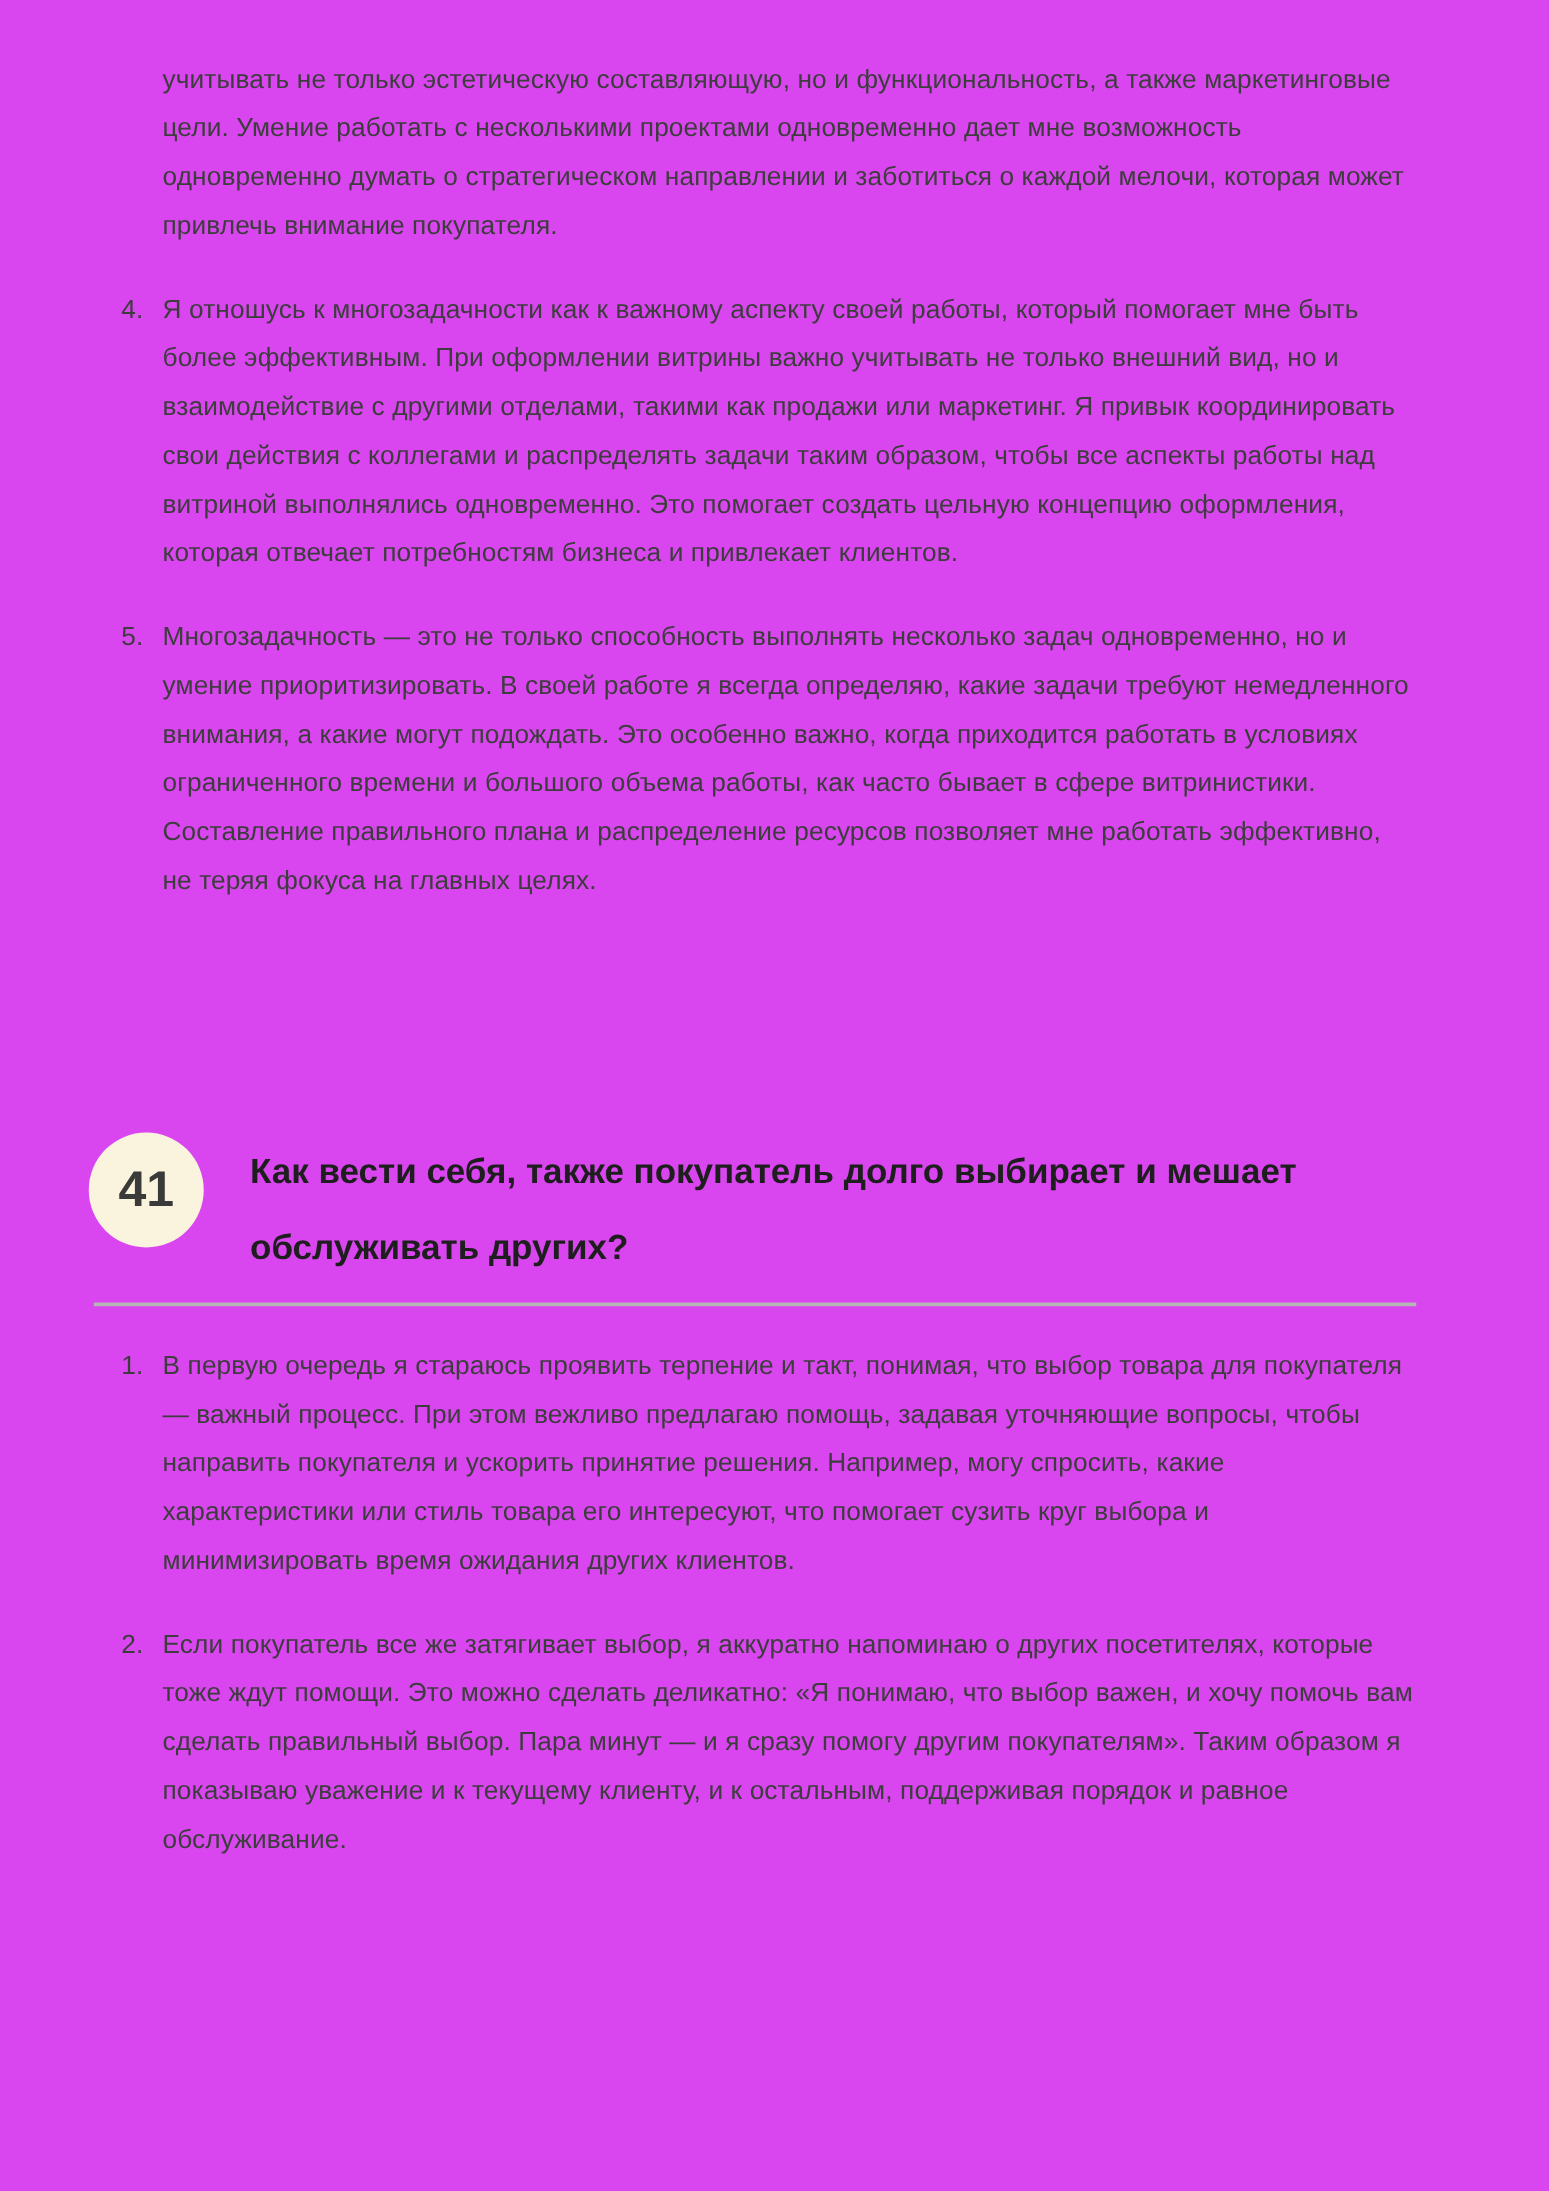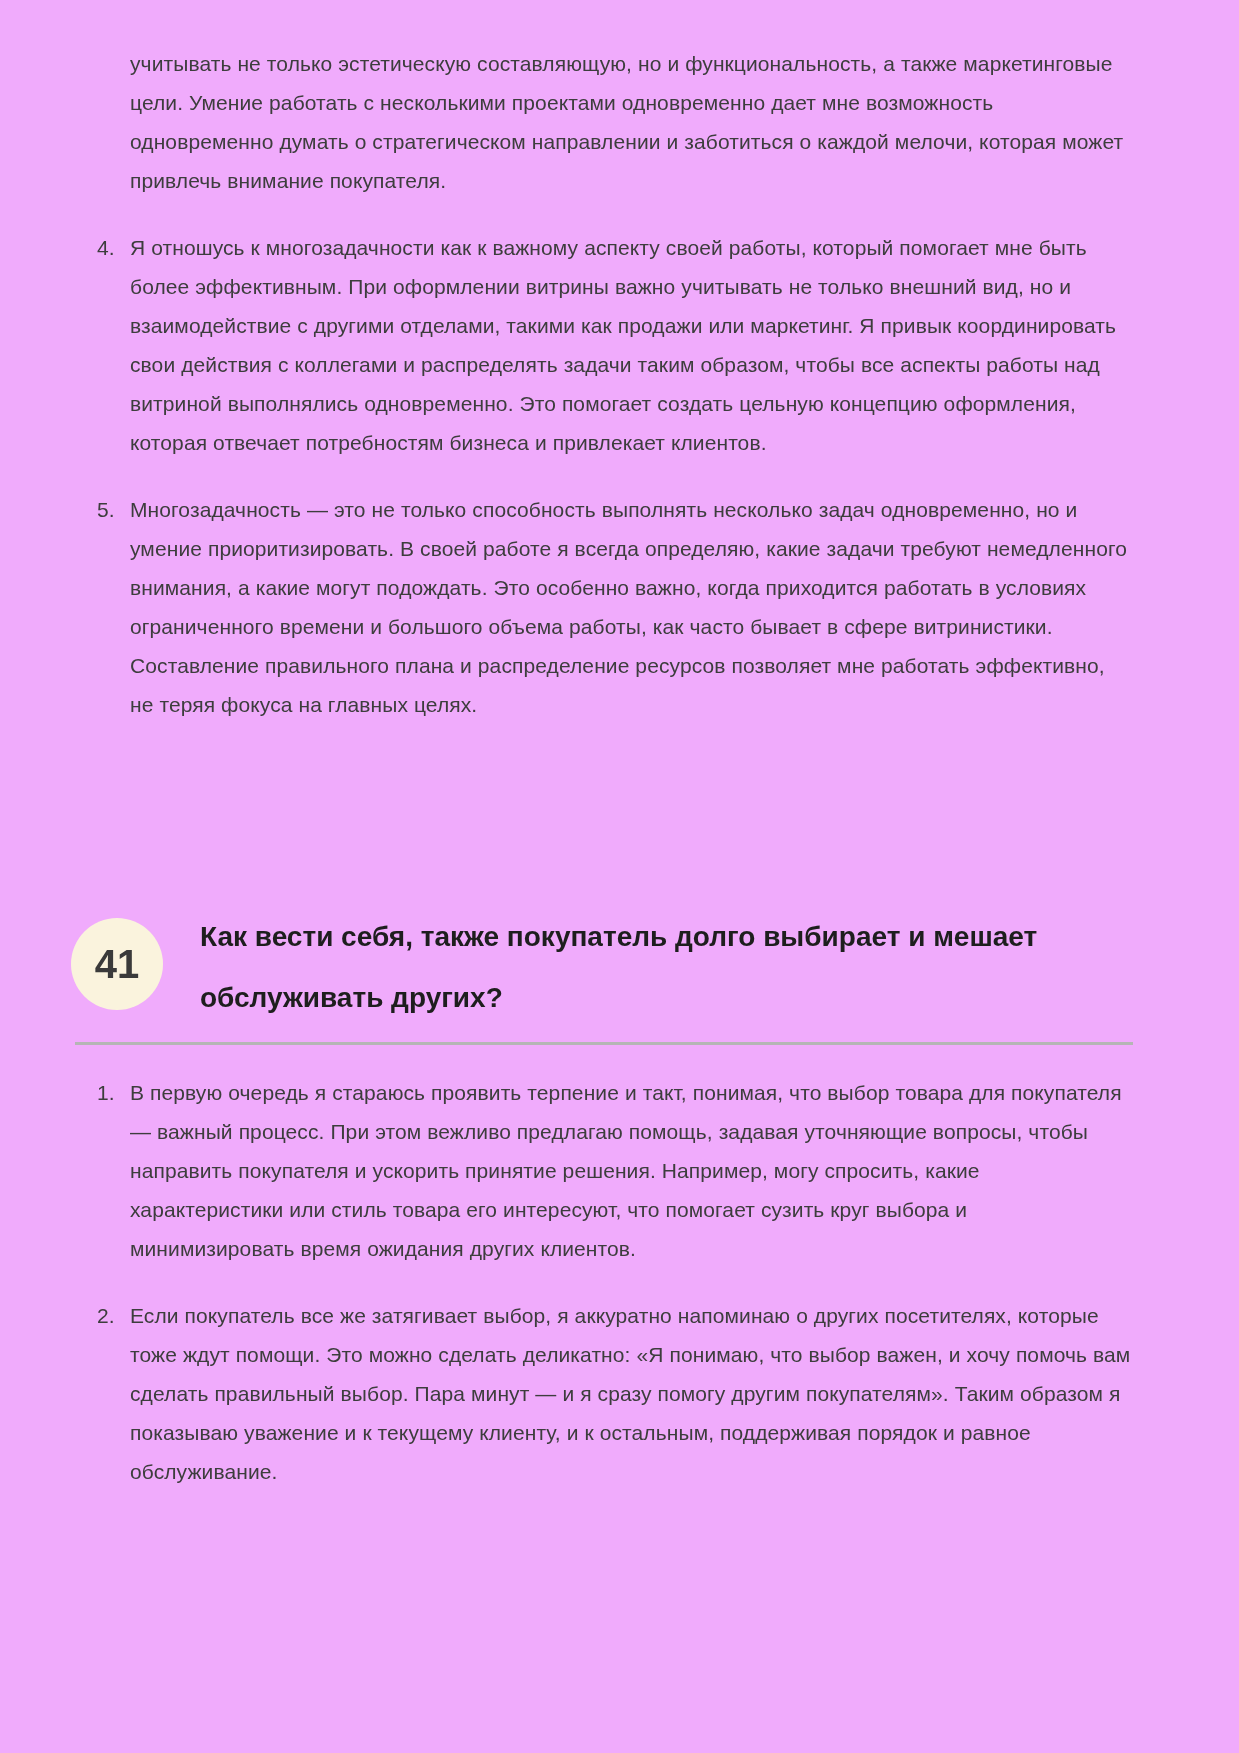--- a/index.html
+++ b/index.html
@@ -4,21 +4,21 @@
 <style>
   html, body {
     margin: 0;
     padding: 0;
     background: #ffffff;
   }
   .page {
     position: relative;
     width: 1239px;
     height: 1753px;
-    background: #f0abfc;
+    background: #d946ef;
     font-family: "Liberation Sans", "DejaVu Sans", sans-serif;
     overflow: hidden;
   }
   .content {
     position: absolute;
     left: 75px;
     top: 44px;
     width: 1058px;
   }
   .body-text {
@@ -45,21 +45,21 @@
     text-align: left;
   }
   .question-block {
     position: relative;
     margin-top: 182px;
     min-height: 96px;
   }
   .q-badge {
     position: absolute;
     left: -4px;
-    top: 12px;
+    top: 0;
     width: 92px;
     height: 92px;
     border-radius: 50%;
     background: #faf3dd;
     display: flex;
     align-items: center;
     justify-content: center;
   }
   .q-badge .q-number {
     font-size: 40px;

